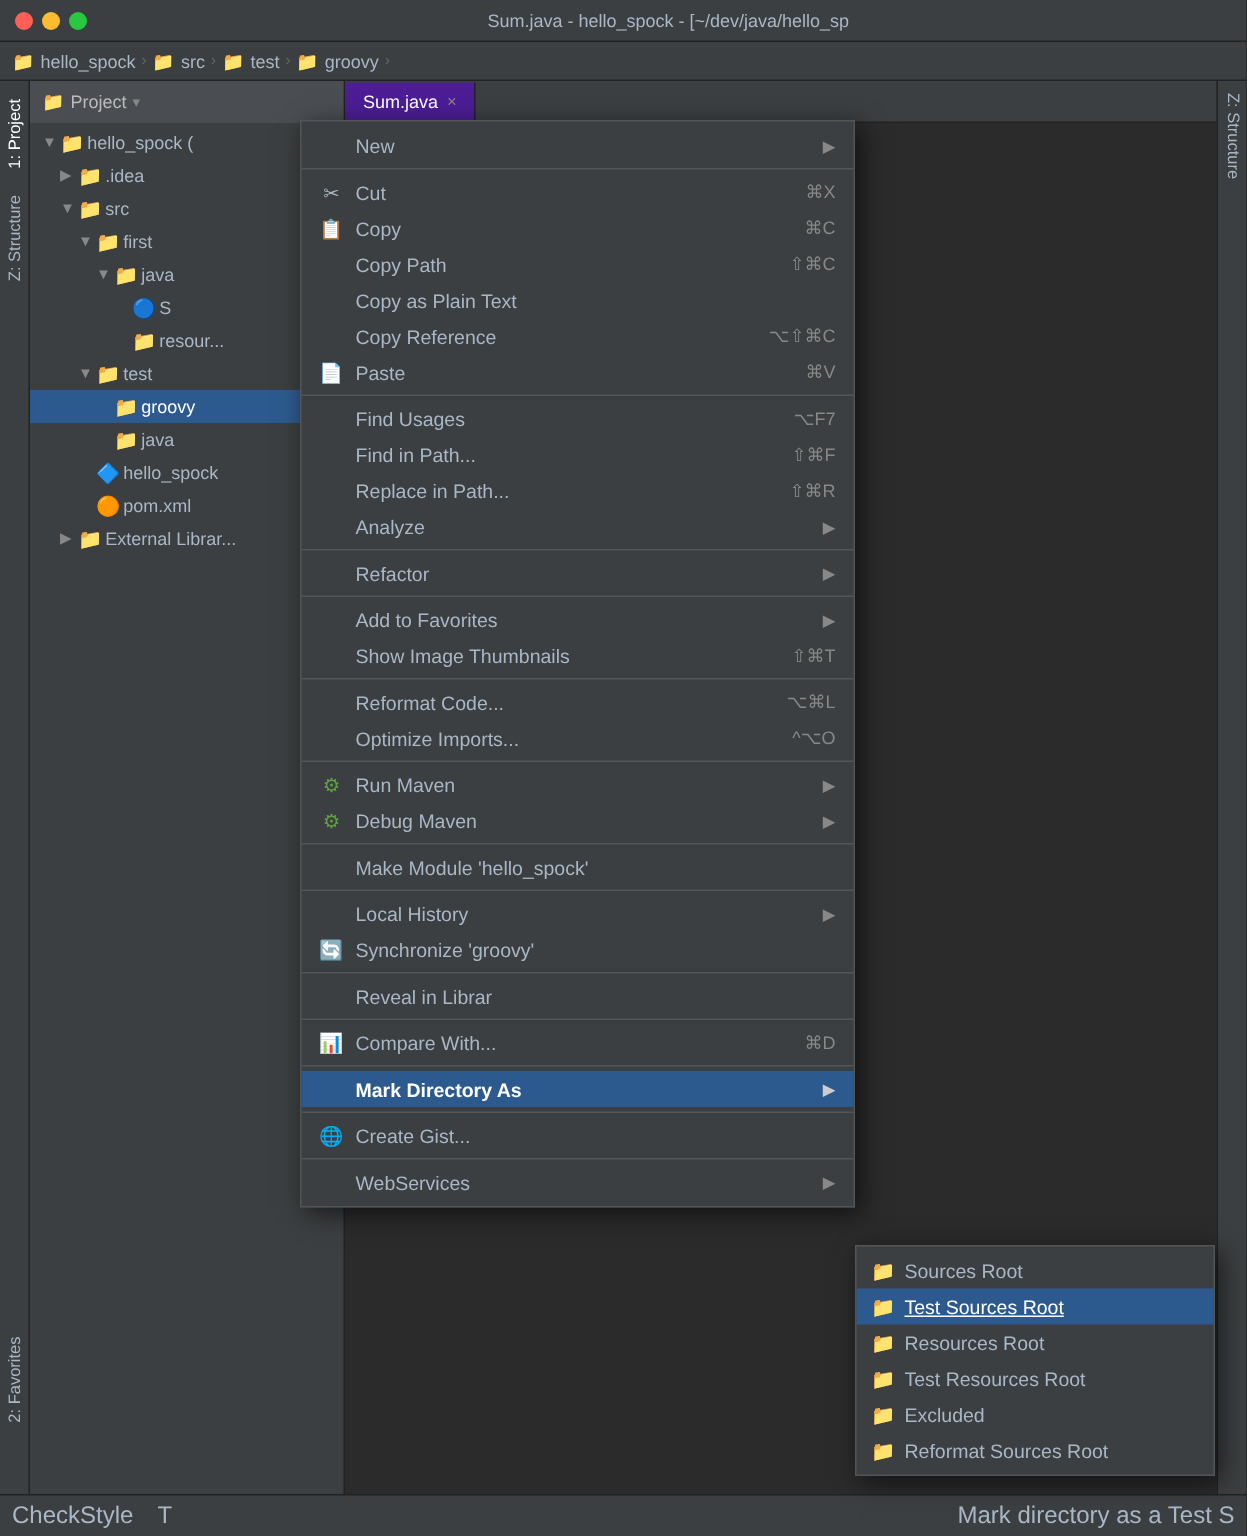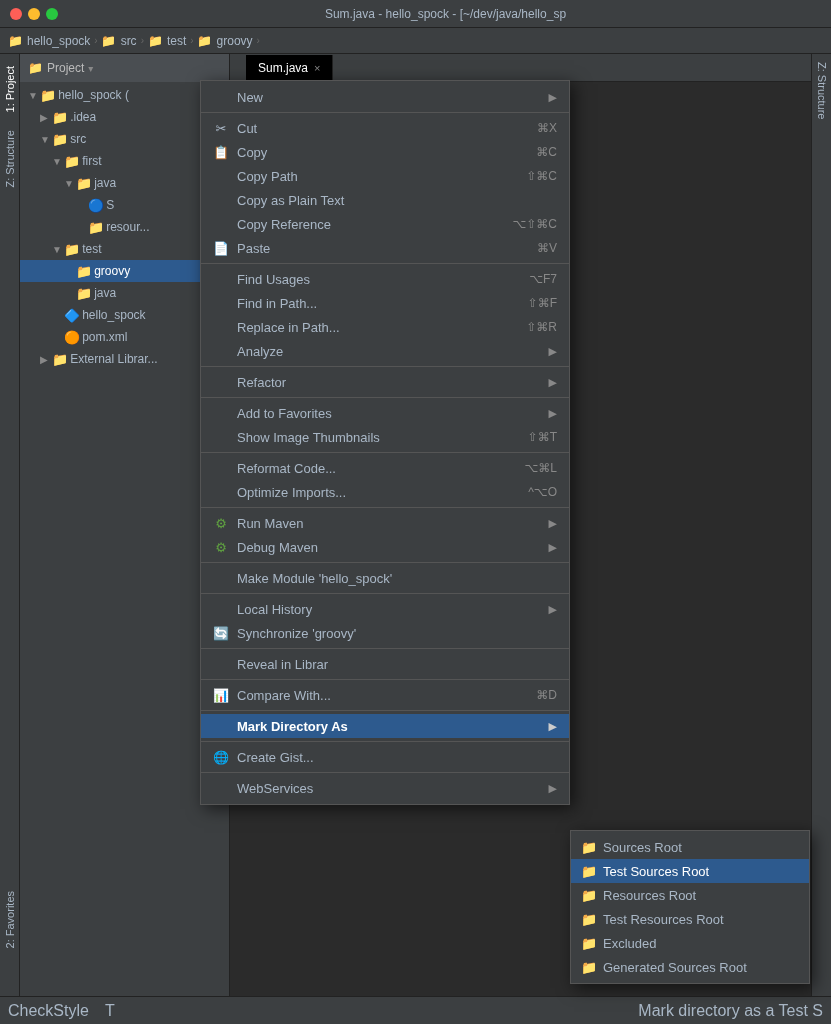--- a/index.html
+++ b/index.html
@@ -153,23 +153,22 @@
       display: flex;
       align-items: center;
       gap: 6px;
       font-size: 12px;
       background: #4a4e52;
       color: #bbb;
       border-right: 1px solid #222;
       cursor: pointer;
     }
     .editor-tab.active {
-      background: #000000;
+      background: #4c1d95;
       color: #fff;
-      margin-left: 16px;
     }
     .tab-close { color: #888; font-size: 11px; cursor: pointer; }
 
     .code-area {
       flex: 1;
       background: #2b2b2b;
       padding: 10px 16px;
       font-family: 'Courier New', monospace;
       font-size: 13px;
       line-height: 1.6;
@@ -608,37 +607,37 @@
   </div>
 </div>
 
 <div class="submenu">
   <div class="submenu-item">
     <span class="submenu-folder-icon" style="color:#5f7fbc;">📁</span>
     <span>Sources Root</span>
   </div>
   <div class="submenu-item highlighted" style="background:#2d5a8e; color:#fff;">
     <span class="submenu-folder-icon" style="color:#3a7f5e;">📁</span>
-    <span style="color:#fff;">Test Sources Root</span>
+    <span style="color:#fff;text-decoration:underline;">Test Sources Root</span>
   </div>
   <div class="submenu-item">
     <span class="submenu-folder-icon" style="color:#8c7a3a;">📁</span>
     <span>Resources Root</span>
   </div>
   <div class="submenu-item">
     <span class="submenu-folder-icon" style="color:#8c7a3a;">📁</span>
     <span>Test Resources Root</span>
   </div>
   <div class="submenu-item">
     <span class="submenu-folder-icon" style="color:#bc5f5f;">📁</span>
     <span>Excluded</span>
   </div>
   <div class="submenu-item">
     <span class="submenu-folder-icon" style="color:#7a5fbc;">📁</span>
-    <span>Generated Sources Root</span>
+    <span>Reformat Sources Root</span>
   </div>
 </div>
 
 <div class="bottom-bar" style="position:absolute; bottom:0; left:0; right:0;">
   <span style="cursor:pointer;">CheckStyle</span>
   <span style="cursor:pointer;">T</span>
   <span style="flex:1;"></span>
   <span>Mark directory as a Test S</span>
 </div>
 

